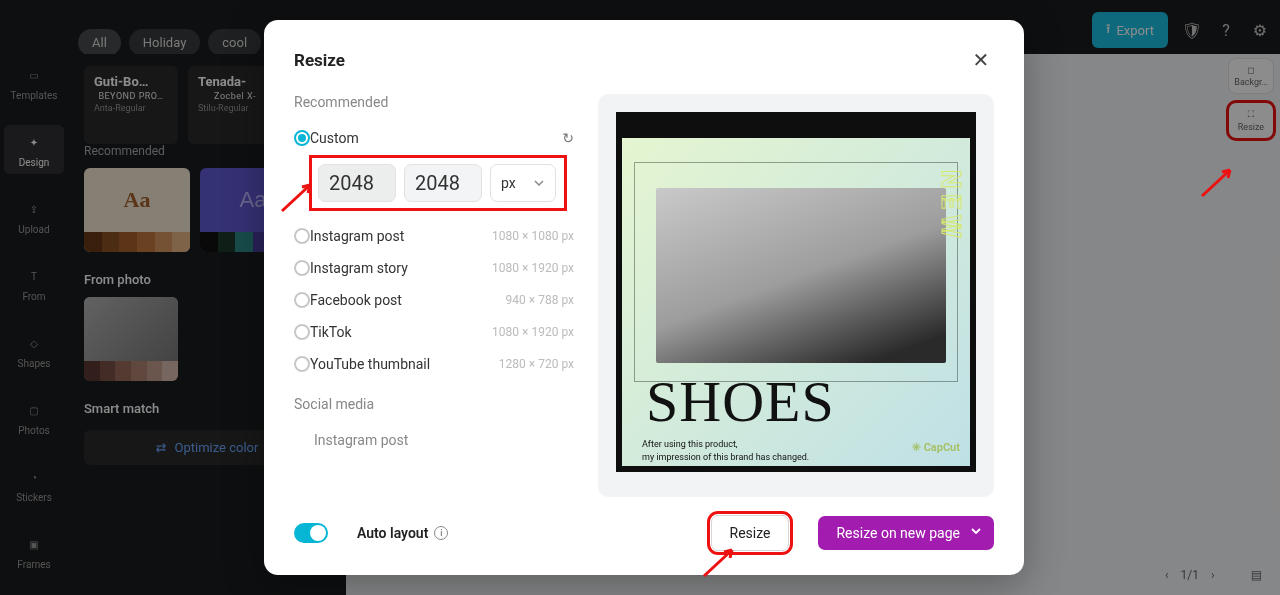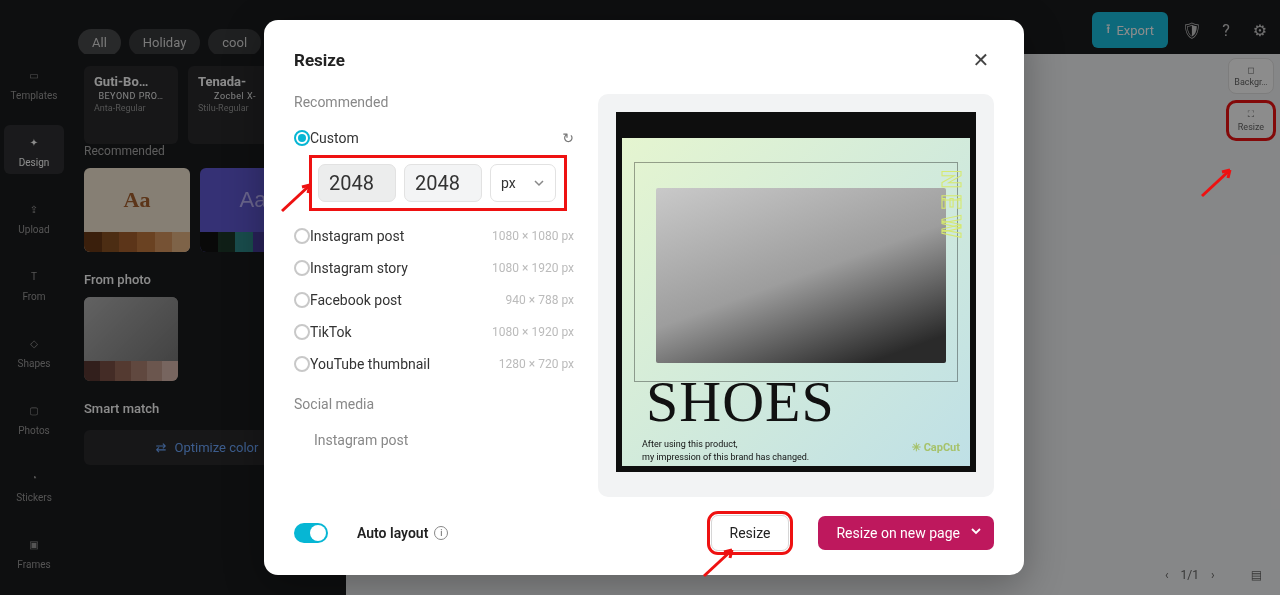--- a/index.html
+++ b/index.html
@@ -75,21 +75,21 @@
   .mock-brand { position:absolute; right:10px; bottom:12px; font-size:11px; color:#a6c26a; font-weight:700; }
   .mock-frame { position:absolute; left:12px; top:24px; right:12px; height:220px; border:1px solid rgba(0,0,0,0.35); }
   .modal-foot { display:flex; align-items:center; gap:29px; padding-top:18px; }
   .toggle { width:34px; height:20px; background:#06b6d4; border-radius:10px; position:relative; }
   .toggle::after { content:""; position:absolute; right:2px; top:2px; width:16px; height:16px; background:#fff; border-radius:50%; }
   .auto-label { font-size:14px; color:#222; font-weight:600; display:flex; align-items:center; gap:6px; }
   .info-ico { width:14px; height:14px; border:1px solid #888; border-radius:50%; font-size:9px; display:flex; align-items:center; justify-content:center; color:#888; }
   .spacer { flex:1; }
   .btn { font-size:14px; padding:9px 18px; border-radius:7px; cursor:pointer; }
   .btn.resize { background:#fff; border:1px solid #d6d6d6; color:#222; outline:3px solid #e11; outline-offset:1px;}
-  .btn.newpage { background:#be185d; color:#fff; display:flex; align-items:flex-start; gap:10px; padding-right:12px; }
+  .btn.newpage { background:#a21caf; color:#fff; display:flex; align-items:flex-start; gap:10px; padding-right:12px; }
   .btn.newpage svg { color:#fff; }
 
   
   .arrow { position:absolute; width:40px; height:40px; pointer-events:none; }
   .arrow svg { width:100%; height:100%; }
 </style>
 </head>
 <body>
 
 <div class="left-rail">

